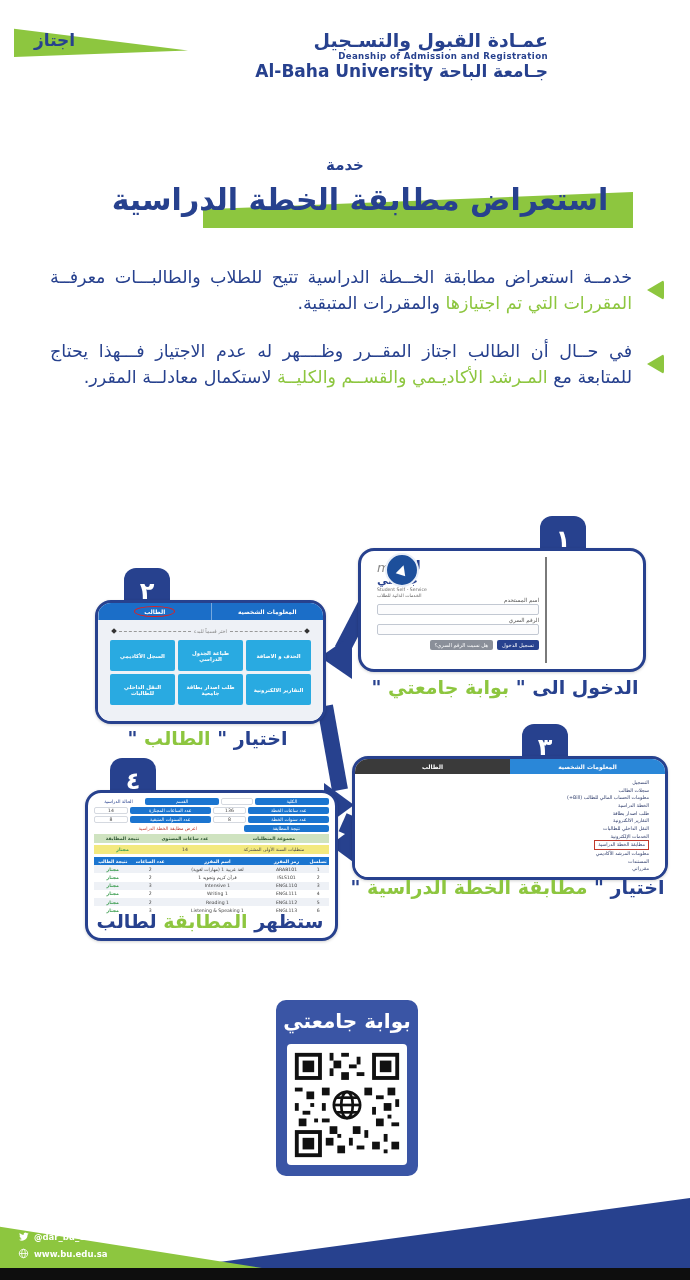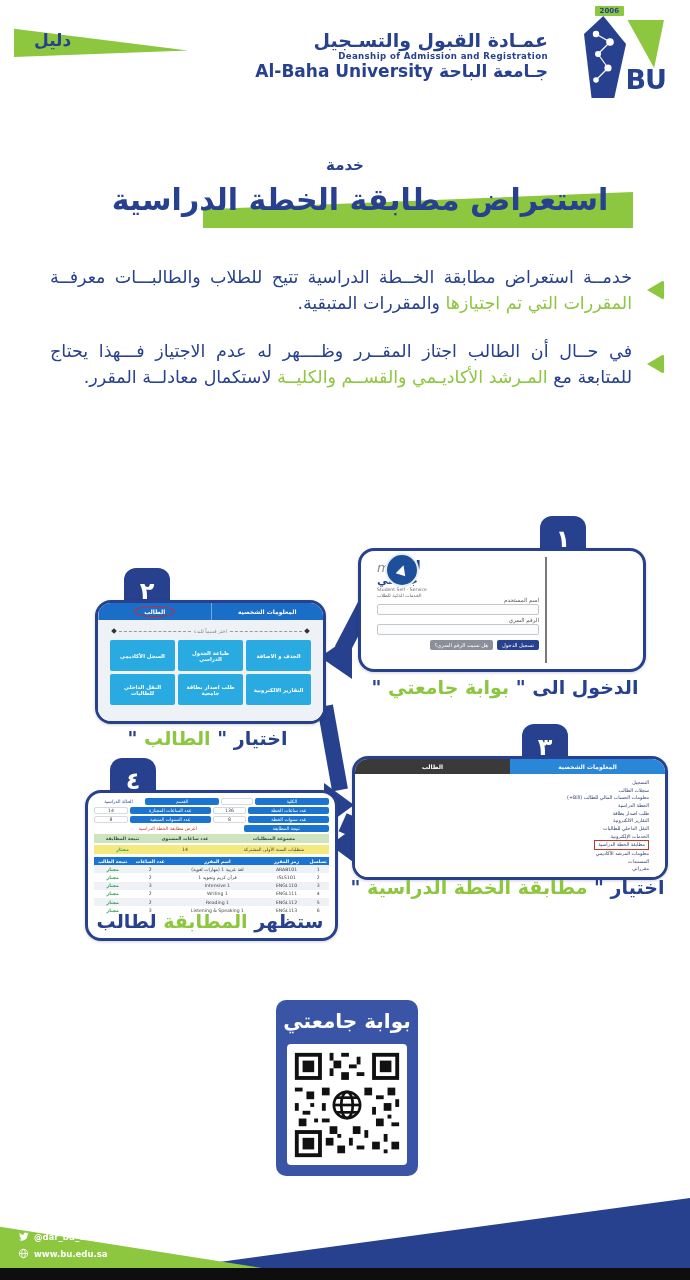--- a/index.html
+++ b/index.html
@@ -127,45 +127,26 @@
            clip-path:polygon(0 10%,100% 100%,0 100%)}
   .f-black{position:absolute;left:0;top:1268px;width:690px;height:12px;background:#0e0e0e}
   .f-item{position:absolute;display:flex;align-items:center;gap:5px;color:#fff;font-size:8.5px;font-weight:bold}
 </style>
 </head>
 <body>
 
 <div class="page">
 
   <div class="flag"></div>
-  <div class="flag-label">دليل</div>
+  <div class="flag-label">اجتاز</div>
 
   <div class="hdr-text">
     <div class="l1">عمـادة القبول والتسـجيل</div>
     <div class="l2">Deanship of Admission and Registration</div>
     <div class="l3">Al-Baha University جـامعة الباحة</div>
-  </div>
-  <div class="logo-mark">
-    <div class="year-badge">2006</div>
-    <div class="logo-poly"></div>
-    <svg class="logo-net" width="36" height="66" viewBox="0 0 36 66">
-      <g stroke="#ffffff" stroke-width="1.2" fill="#ffffff">
-        <line x1="10" y1="10" x2="24" y2="18"></line>
-          <line x1="24" y1="18" x2="12" y2="30"></line>
-        <line x1="12" y1="30" x2="22" y2="44"></line>
-          <line x1="22" y1="44" x2="10" y2="56"></line>
-        <circle cx="10" cy="10" r="2.6"></circle>
-          <circle cx="24" cy="18" r="3.2"></circle>
-        <circle cx="12" cy="30" r="2.4"></circle>
-          <circle cx="22" cy="44" r="3"></circle>
-          <circle cx="10" cy="56" r="2.2"></circle>
-      </g>
-    </svg>
-    <div class="logo-tri"></div>
-    <div class="logo-bu">BU</div>
   </div>
 
   <div class="kicker">خدمة</div>
   <div class="title-wrap">
     <div class="title-hl"></div>
     <div class="title-text">استعراض مطابقة الخطة الدراسية</div>
   </div>
 
   <div class="intro">
     <div class="intro-item">

